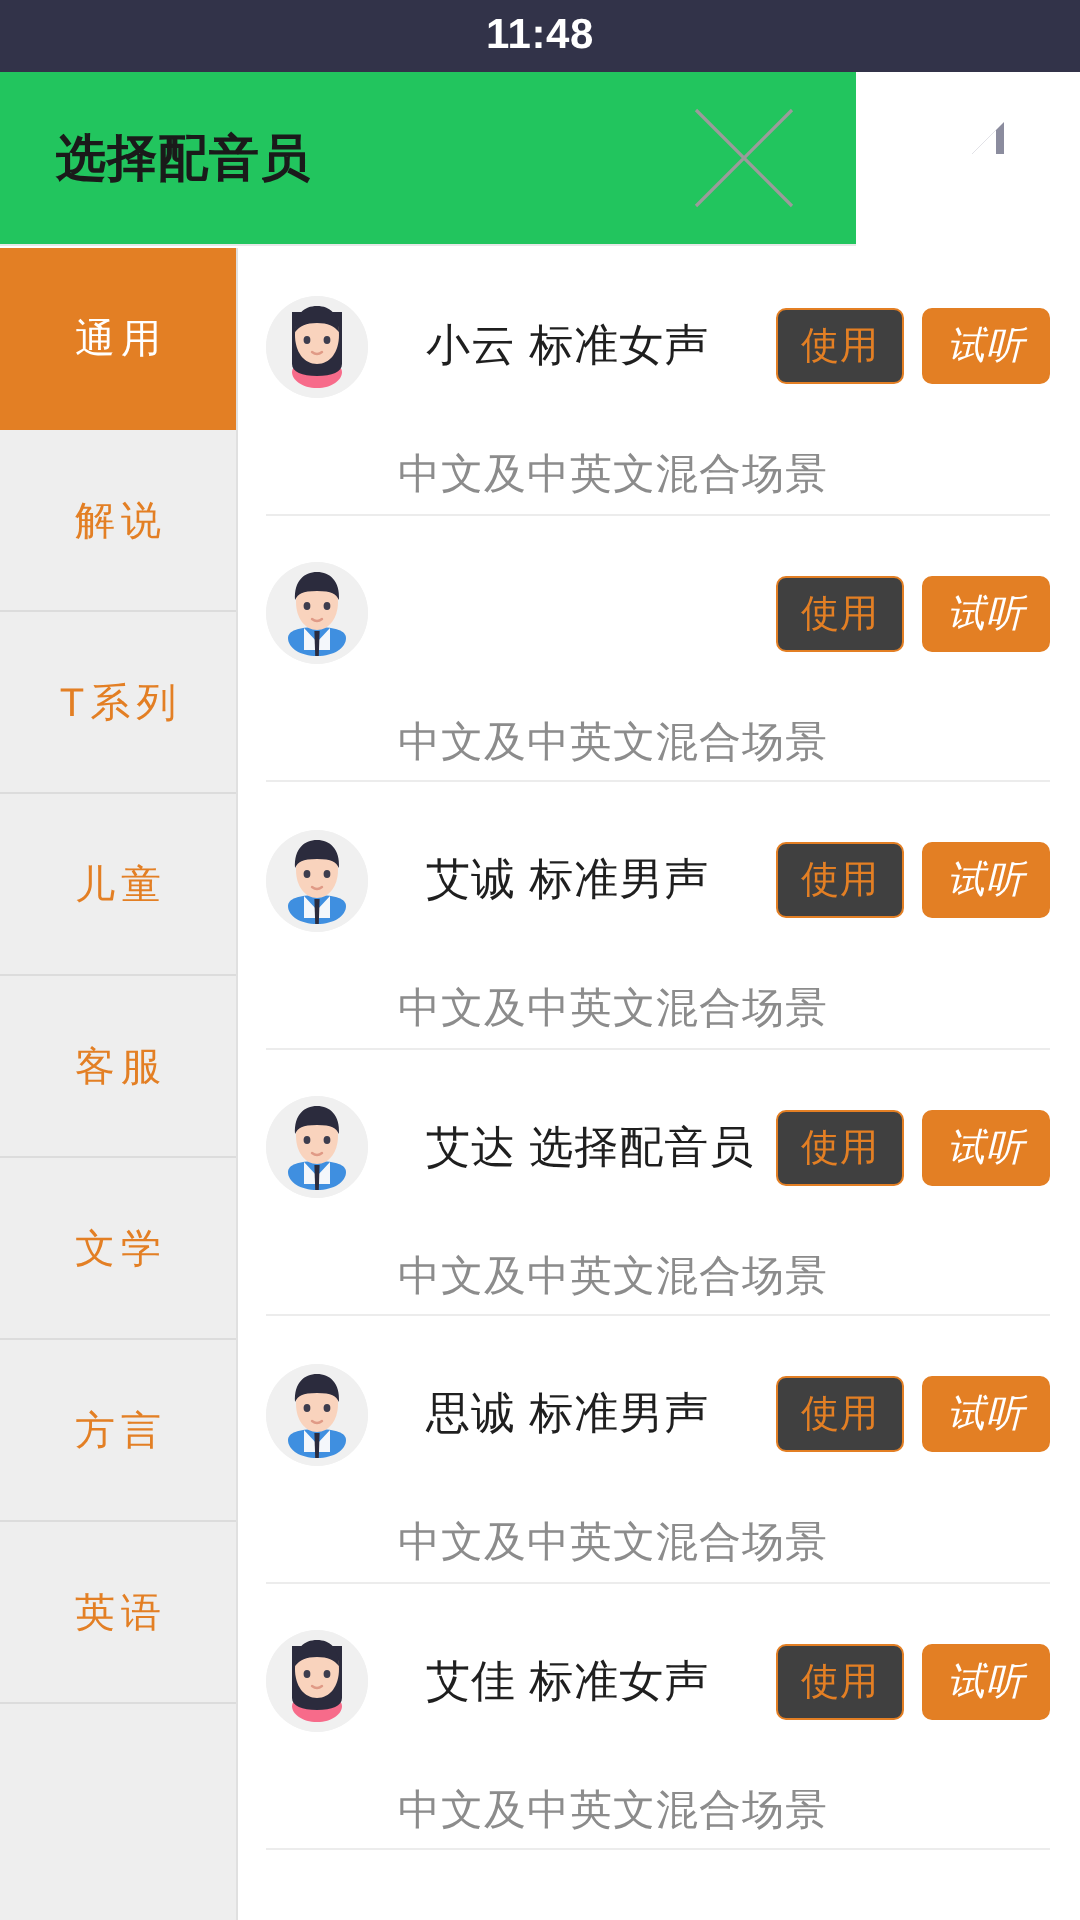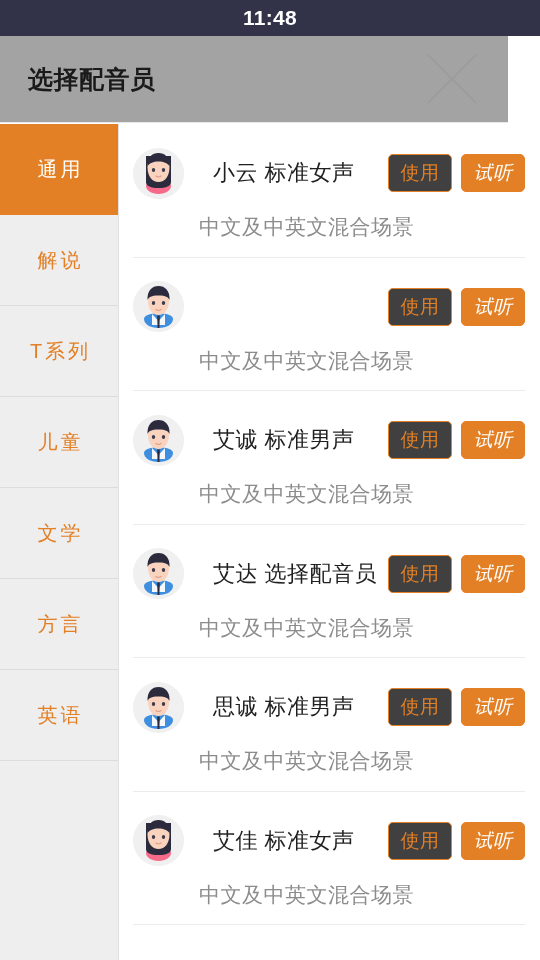--- a/index.html
+++ b/index.html
@@ -49,23 +49,23 @@
     display: flex;
     align-items: center;
     gap: 9px;
   }
   .sicon { display: block; }
 
   
   .header {
     position: absolute;
     top: 36px; left: 0;
-    width: 508px;
+    width: 428px;
     height: 87px;
-    background: #a3a3a3;
+    background: #22c55e;
     border-bottom: 1px solid #e8e8e8;
   }
   .header-title {
     position: absolute;
     left: 28px;
     top: 50%;
     transform: translateY(-50%);
     font-size: 25px;
     font-weight: bold;
     color: #1a1a1a;
@@ -189,21 +189,21 @@
   .btn-try {
     background: #e37f24;
     border: 1px solid #e37f24;
     color: #ffffff;
     font-style: italic;
   }
   .voice-desc {
     font-size: 21px;
     color: #8c8c8c;
     margin-left: 66px;
-    margin-top: 5px;
+    margin-top: 15px;
     letter-spacing: 0.5px;
   }
 </style>
 </head>
 <body>
 
 <div id="app">
 
   <div class="statusbar">
     <div class="status-time">11:48</div>
@@ -254,20 +254,23 @@
         <div class="tab">
           <span>解说</span>
         </div>
         <div class="tab">
           <span>T系列</span>
         </div>
         <div class="tab">
           <span>儿童</span>
         </div>
         <div class="tab">
+          <span>客服</span>
+        </div>
+        <div class="tab">
           <span>文学</span>
         </div>
         <div class="tab">
           <span>方言</span>
         </div>
         <div class="tab">
           <span>英语</span>
         </div>
       </div>
 

